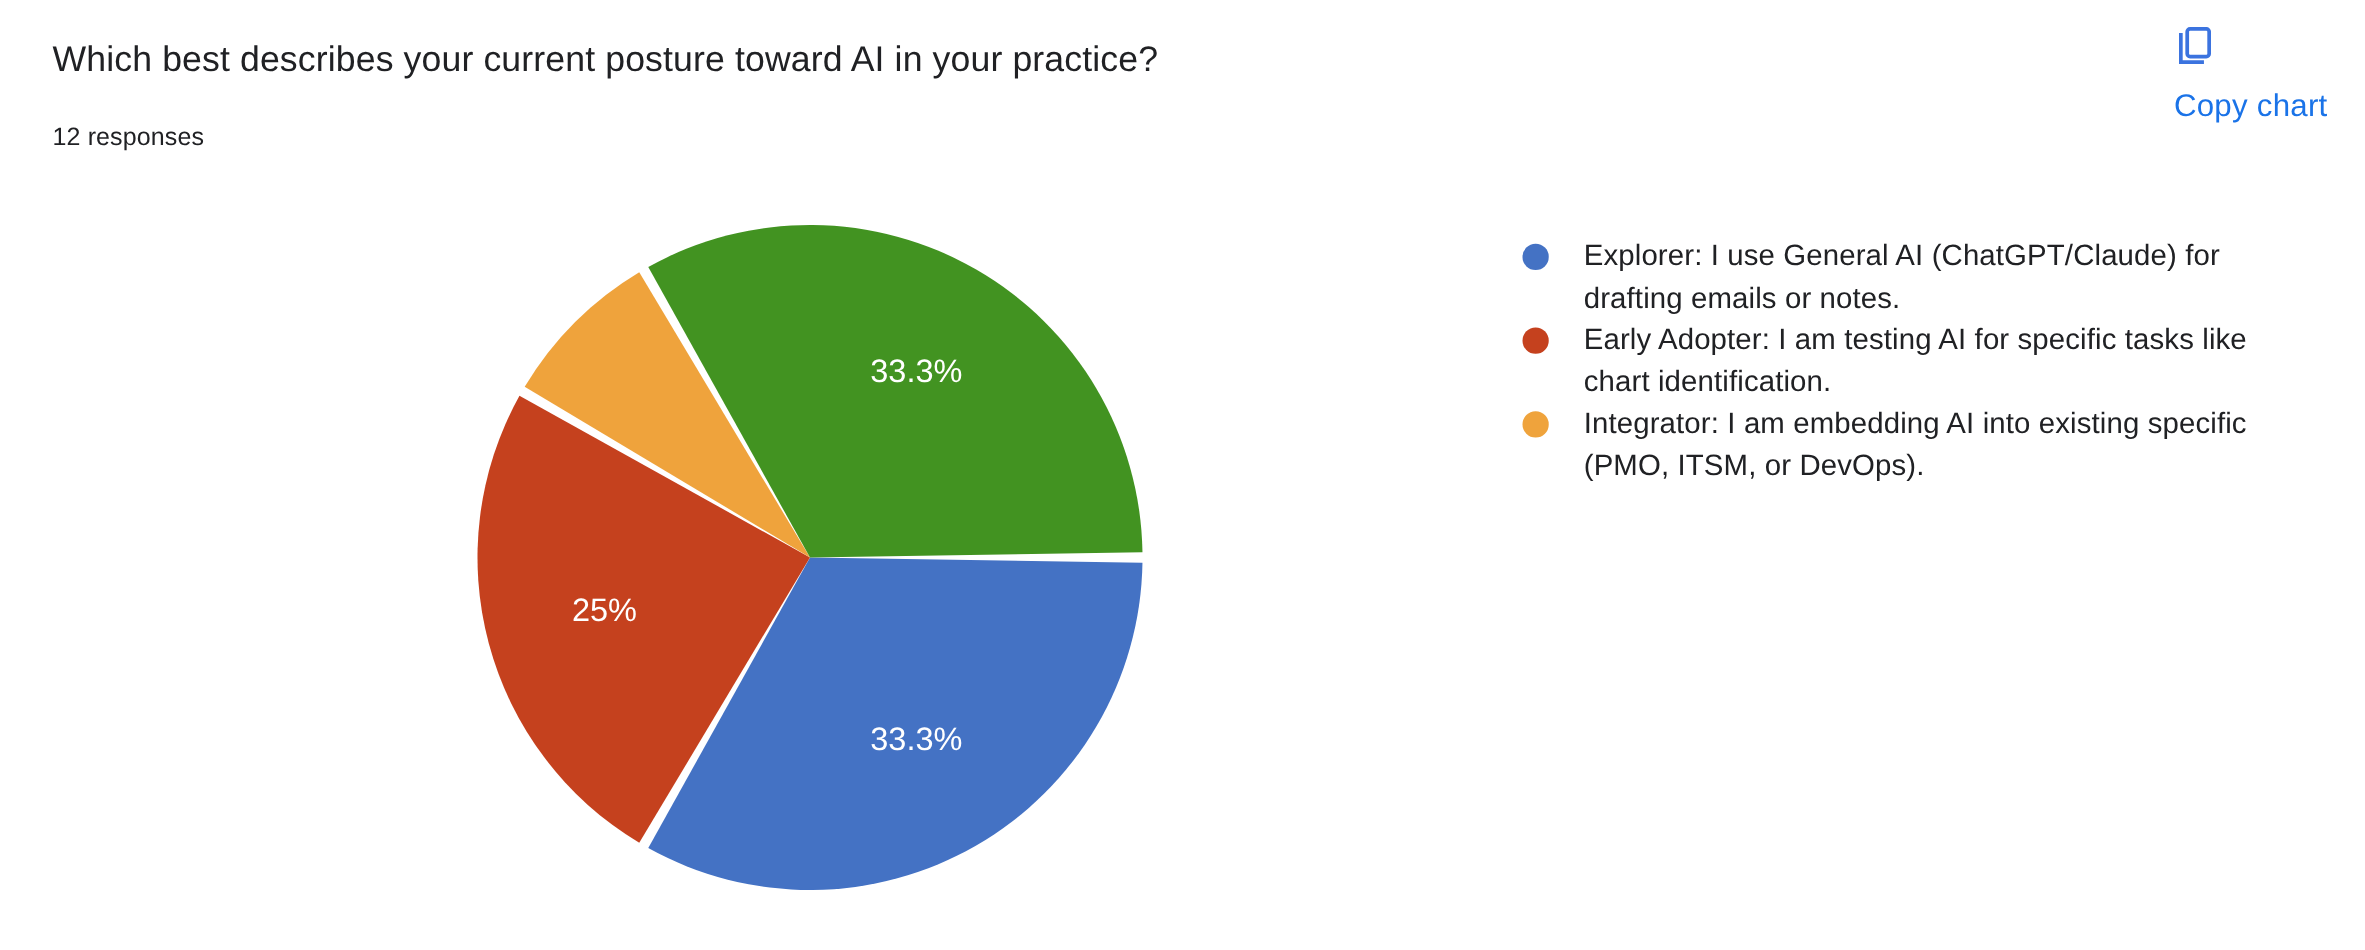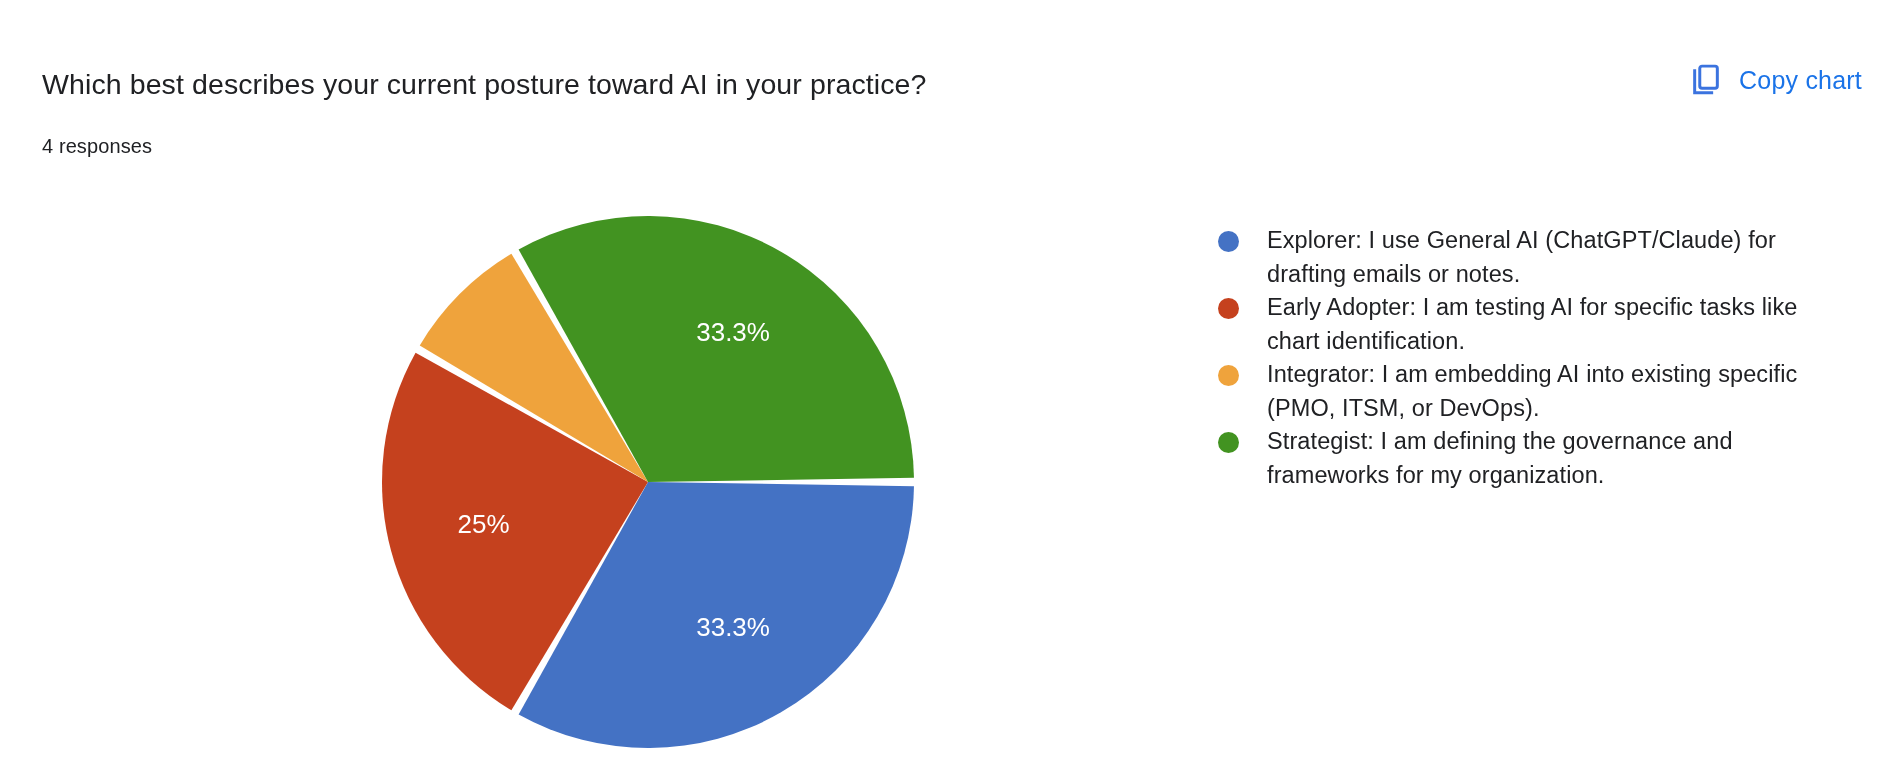--- a/index.html
+++ b/index.html
@@ -8,21 +8,20 @@
     height: 760px;
     background: #ffffff;
     font-family: "Liberation Sans", sans-serif;
     overflow: hidden;
   }
   #root {
     position: relative;
     width: 1892px;
     height: 648px;
     background: #ffffff;
-    margin-top: 36px;
   }
 
   
   #header {
     position: absolute;
     left: 0; top: 0;
     width: 1892px;
     height: 140px;
   }
   #chart-title {
@@ -48,27 +47,28 @@
     letter-spacing: 0.1px;
   }
 
   
   #copy-chart-button {
     position: absolute;
     right: 18px;
     top: 20px;
     height: 48px;
     display: flex;
-    align-items: center;
+    align-items: flex-start;
     gap: 16px;
     padding: 0 12px;
     cursor: pointer;
     border: none;
     background: transparent;
     border-radius: 4px;
+    flex-direction: column;
   }
   #copy-chart-icon {
     width: 34px;
     height: 34px;
     flex: 0 0 auto;
     display: block;
   }
   #copy-chart-label {
     font-size: 25px;
     line-height: 30px;
@@ -135,21 +135,21 @@
     max-width: 572px;
   }
 </style>
 </head>
 <body>
 
 <div id="root">
 
   <div id="header">
     <div id="chart-title">Which best describes your current posture toward AI in your practice?</div>
-    <div id="response-count">4 responses</div>
+    <div id="response-count">12 responses</div>
 
     <button id="copy-chart-button">
       <svg id="copy-chart-icon" viewBox="0 0 24 24">
         <path d="M4 5.5 L4 21 L16 21" fill="none" stroke="#3b73df" stroke-width="2.1" stroke-linecap="square"></path>
         <rect x="7.6" y="2.2" width="12.4" height="15.6" rx="1.6" ry="1.6" fill="none" stroke="#3b73df" stroke-width="2.1"></rect>
       </svg>
       <span id="copy-chart-label">Copy chart</span>
     </button>
   </div>
 
@@ -177,20 +177,16 @@
         <span class="legend-text">Explorer: I use General AI (ChatGPT/Claude) for drafting emails or notes.</span>
       </div>
       <div class="legend-item">
         <span class="legend-swatch" style="background: rgb(197, 65, 30);"></span>
         <span class="legend-text">Early Adopter: I am testing AI for specific tasks like chart identification.</span>
       </div>
       <div class="legend-item">
         <span class="legend-swatch" style="background: rgb(239, 163, 60);"></span>
         <span class="legend-text">Integrator: I am embedding AI into existing specific (PMO, ITSM, or DevOps).</span>
       </div>
-      <div class="legend-item">
-        <span class="legend-swatch" style="background: rgb(66, 147, 33);"></span>
-        <span class="legend-text">Strategist: I am defining the governance and frameworks for my organization.</span>
-      </div>
     </div>
 
   </div>
 </div>
 
 </body></html>

